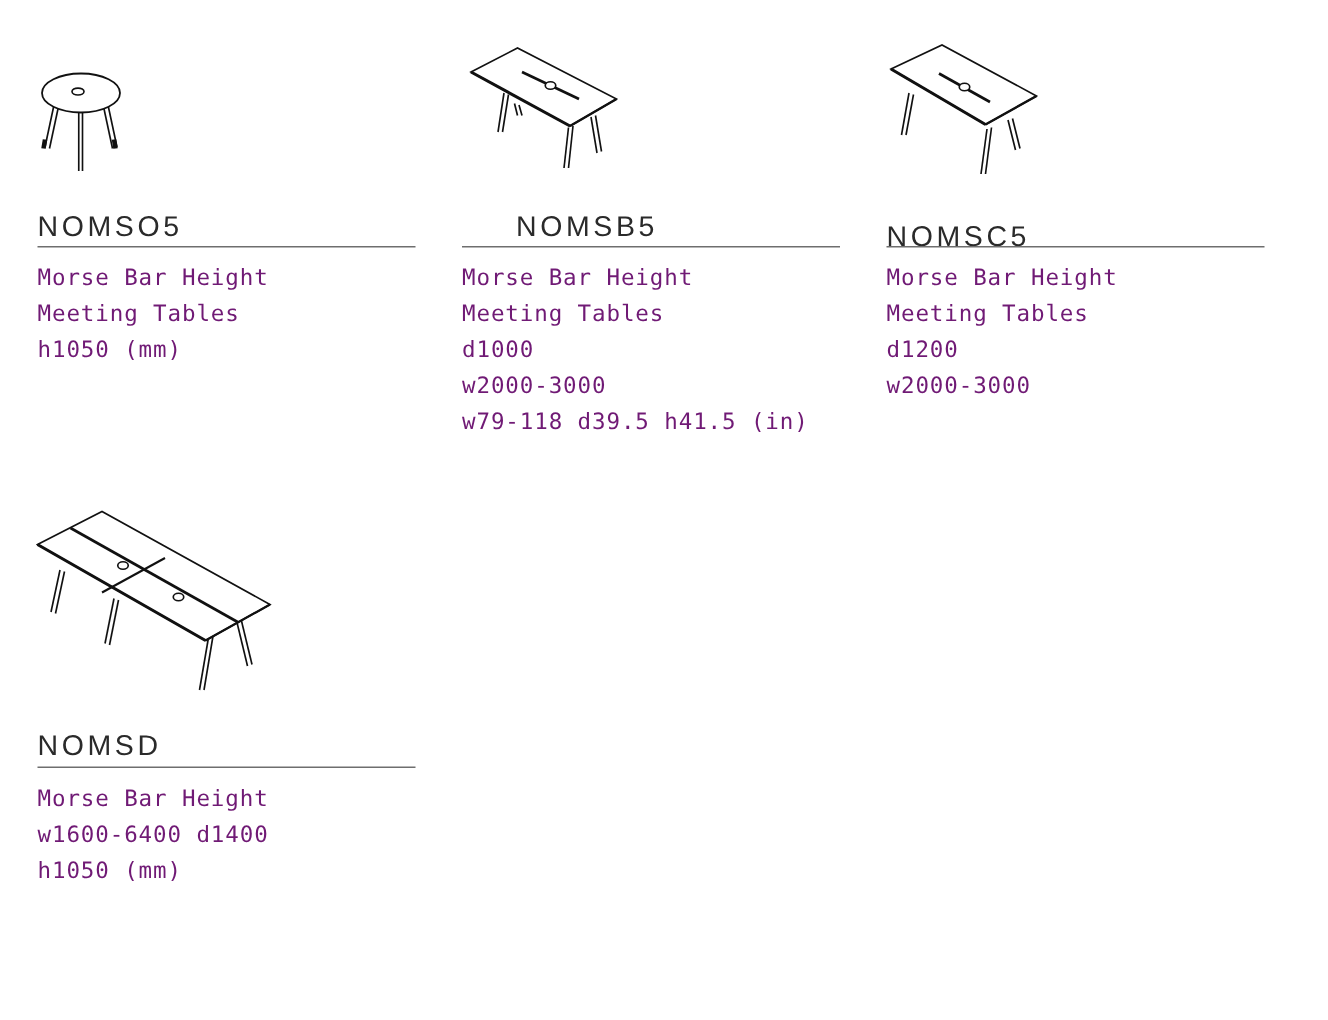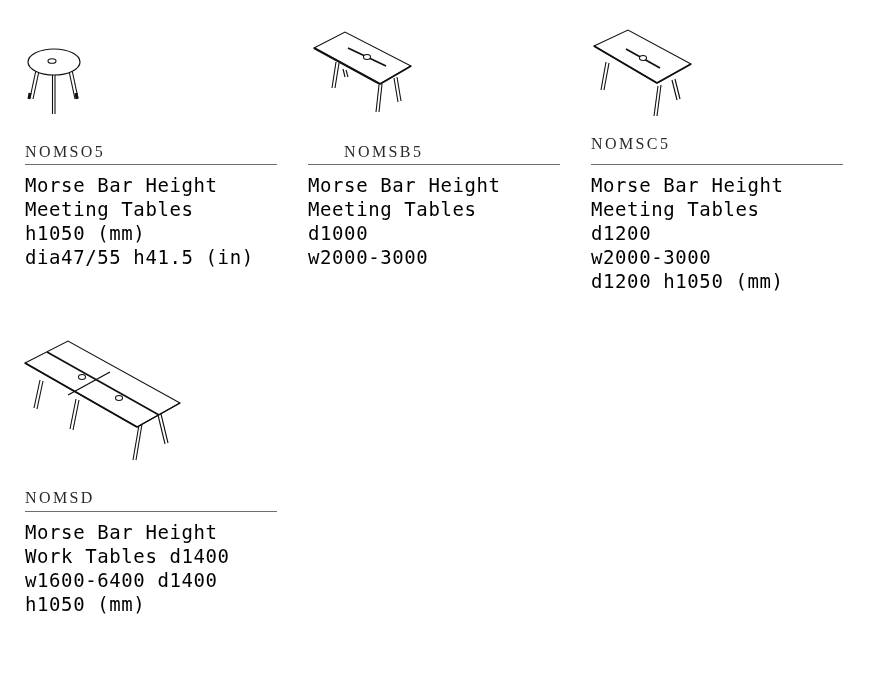--- a/index.html
+++ b/index.html
@@ -23,22 +23,22 @@
     position: absolute;
     left: 0;
   }
   .drawing svg {
     display: block;
     overflow: visible;
   }
   .code {
     position: absolute;
     left: 0;
-    font-family: Liberation Serif, serif;
-    font-size: 16px;
+    font-family: Liberation Sans, sans-serif;
+    font-size: 19px;
     letter-spacing: 2.4px;
     color: #2a2a2a;
     line-height: 16px;
     white-space: nowrap;
   }
   .rule {
     position: absolute;
     left: 0;
     width: 252px;
     height: 0;
@@ -46,26 +46,26 @@
   }
   .specs {
     position: absolute;
     left: 0;
     margin: 0;
     padding: 0;
     list-style: none;
   }
   .specs li {
     font-family: "DejaVu Sans Mono", "Liberation Mono", monospace;
-    font-size: 19px;
+    font-size: 15px;
     letter-spacing: 0.6px;
     line-height: 24px;
     height: 24px;
     white-space: nowrap;
-    color: #000000;
+    color: #701a75;
   }
 </style>
 </head>
 <body>
 
 <div class="product" style="left:25px; top:0;">
   <div class="drawing" style="top:46px; left:0;">
     <svg width="60" height="72" viewBox="0 0 60 72">
 
       <g stroke="#111" stroke-width="1.1" fill="none">
@@ -86,21 +86,20 @@
       <ellipse cx="29" cy="16" rx="26" ry="13" fill="#fff" stroke="#111" stroke-width="1.2"></ellipse>
       <ellipse cx="27" cy="15" rx="4" ry="2.3" fill="#fff" stroke="#111" stroke-width="1.1"></ellipse>
     </svg>
   </div>
   <div class="code" style="top:144px;">NOMSO5</div>
   <div class="rule" style="top:164px;"></div>
   <ul class="specs" style="top:173px;">
     <li>Morse Bar Height</li>
     <li>Meeting Tables</li>
     <li>h1050 (mm)</li>
-    <li>dia47/55 h41.5 (in)</li>
   </ul>
 </div>
 
 <div class="product" style="left:308px; top:0;">
   <div class="drawing" style="top:36px; left:4px;">
     <svg width="100" height="84" viewBox="0 0 100 84">
 
       <g stroke="#111" stroke-width="1.1" fill="none">
 
         <line x1="24" y1="26" x2="20" y2="52"></line>
@@ -124,20 +123,21 @@
       <ellipse cx="55" cy="21" rx="3.5" ry="2.5" fill="#fff" stroke="#111" stroke-width="1.1"></ellipse>
     </svg>
   </div>
   <div class="code" style="top:144px;margin-left:36px;">NOMSB5</div>
   <div class="rule" style="top:164px;"></div>
   <ul class="specs" style="top:173px;">
     <li>Morse Bar Height</li>
     <li>Meeting Tables</li>
     <li>d1000</li>
     <li>w2000-3000</li>
+    <li>w79-118 d39.5 h41.5 (in)</li>
   </ul>
 </div>
 
 <div class="product" style="left:591px; top:0;">
   <div class="drawing" style="top:34px; left:0;">
     <svg width="102" height="86" viewBox="0 0 102 86">
 
       <g stroke="#111" stroke-width="1.1" fill="none">
 
         <line x1="15" y1="28" x2="10" y2="56"></line>
@@ -151,28 +151,27 @@
       </g>
 
       <polygon points="3,12 37,-4 100,30 66,49" fill="#fff" stroke="#111" stroke-width="1.1"></polygon>
       <line x1="3" y1="12" x2="66" y2="49" stroke="#111" stroke-width="2"></line>
       <line x1="66" y1="49" x2="100" y2="30" stroke="#111" stroke-width="1.6"></line>
 
       <line x1="35" y1="15" x2="69" y2="34" stroke="#111" stroke-width="1.8"></line>
       <ellipse cx="52" cy="24" rx="3.5" ry="2.5" fill="#fff" stroke="#111" stroke-width="1.1"></ellipse>
     </svg>
   </div>
-  <div class="code" style="top:136px;">NOMSC5</div>
+  <div class="code" style="top:151px;">NOMSC5</div>
   <div class="rule" style="top:164px;"></div>
   <ul class="specs" style="top:173px;">
     <li>Morse Bar Height</li>
     <li>Meeting Tables</li>
     <li>d1200</li>
     <li>w2000-3000</li>
-    <li>d1200 h1050 (mm)</li>
   </ul>
 </div>
 
 <div class="product" style="left:25px; top:0;">
   <div class="drawing" style="top:340px; left:0;">
     <svg width="158" height="126" viewBox="0 0 158 126">
 
       <g stroke="#111" stroke-width="1.1" fill="none">
 
         <line x1="15" y1="40" x2="9" y2="68"></line>
@@ -197,17 +196,16 @@
       <line x1="43" y1="55" x2="85" y2="32" stroke="#111" stroke-width="1.4"></line>
 
       <ellipse cx="57" cy="37" rx="3.5" ry="2.5" fill="#fff" stroke="#111" stroke-width="1.1"></ellipse>
       <ellipse cx="94" cy="58" rx="3.5" ry="2.5" fill="#fff" stroke="#111" stroke-width="1.1"></ellipse>
     </svg>
   </div>
   <div class="code" style="top:490px;">NOMSD</div>
   <div class="rule" style="top:511px;"></div>
   <ul class="specs" style="top:520px;">
     <li>Morse Bar Height</li>
-    <li>Work Tables d1400</li>
     <li>w1600-6400 d1400</li>
     <li>h1050 (mm)</li>
   </ul>
 </div>
 
 </body></html>

